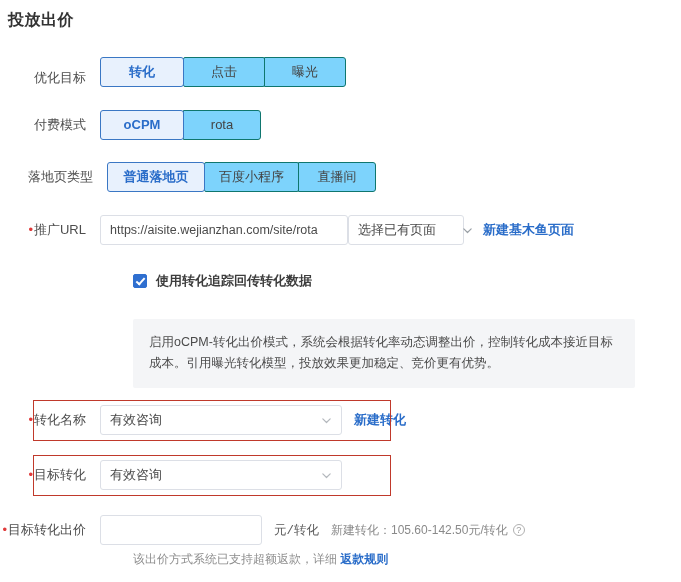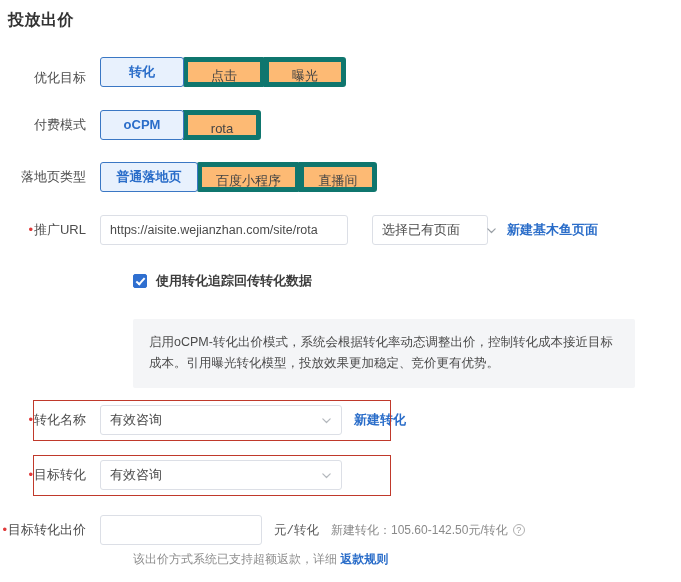--- a/index.html
+++ b/index.html
@@ -66,22 +66,22 @@
     border-radius: 3px;
   }
   .seg {
     min-width: 78px;
     height: 30px;
     line-height: 28px;
     padding: 0 14px;
     text-align: center;
     font-size: 13px;
     color: #444444;
-    background: #fdba74;
-    border: 5px solid #0f766e;
+    background: #7dd3fc;
+    border: 1px solid #0f766e;
     box-sizing: border-box;
     white-space: nowrap;
     cursor: pointer;
     margin-right: -1px;
     border-radius: 2px;
   }
   .seg:first-child { border-radius: 3px 0 0 3px; }
   .seg:last-child  { border-radius: 0 3px 3px 0; margin-right: 0; }
   .seg.active {
     background: #e8f1fd;
@@ -255,35 +255,35 @@
   </div>
 
   <div class="row" style="top:110px;">
     <div class="label">付费模式</div>
     <div class="seg-group">
       <div class="seg active" style="min-width:84px;">oCPM</div>
       <div class="seg" style="min-width:78px;">rota</div>
     </div>
   </div>
 
-  <div class="row" style="top:162px;">
+  <div class="row" style="top:162px;padding-left:7px;">
     <div class="label">落地页类型</div>
     <div class="seg-group">
       <div class="seg active" style="min-width:98px;">普通落地页</div>
       <div class="seg" style="min-width:92px;">百度小程序</div>
       <div class="seg" style="min-width:78px;">直播间</div>
     </div>
   </div>
 
   <div class="row" style="top:215px;">
     <div class="label">
       <span class="req-star">•</span><span>推广URL</span>
     </div>
     <input class="text-input" style="width: 248px;" value="https://aisite.wejianzhan.com/site/rota">
-    <div class="select-box" style="width:116px; margin-left:24px;gap:16px;">
+    <div class="select-box" style="width:116px; margin-left:0;gap:16px;">
       <span>选择已有页面</span>
       <span class="chev">
         <svg width="11" height="11" viewBox="0 0 12 12">
             <path d="M2 4.2 L6 8.2 L10 4.2" fill="none" stroke="#9aa0a6" stroke-width="1.3" stroke-linecap="round" stroke-linejoin="round"></path>
           </svg>
       </span>
     </div>
     <a class="link" style="margin-left:19px;">新建基木鱼页面</a>
   </div>
 

